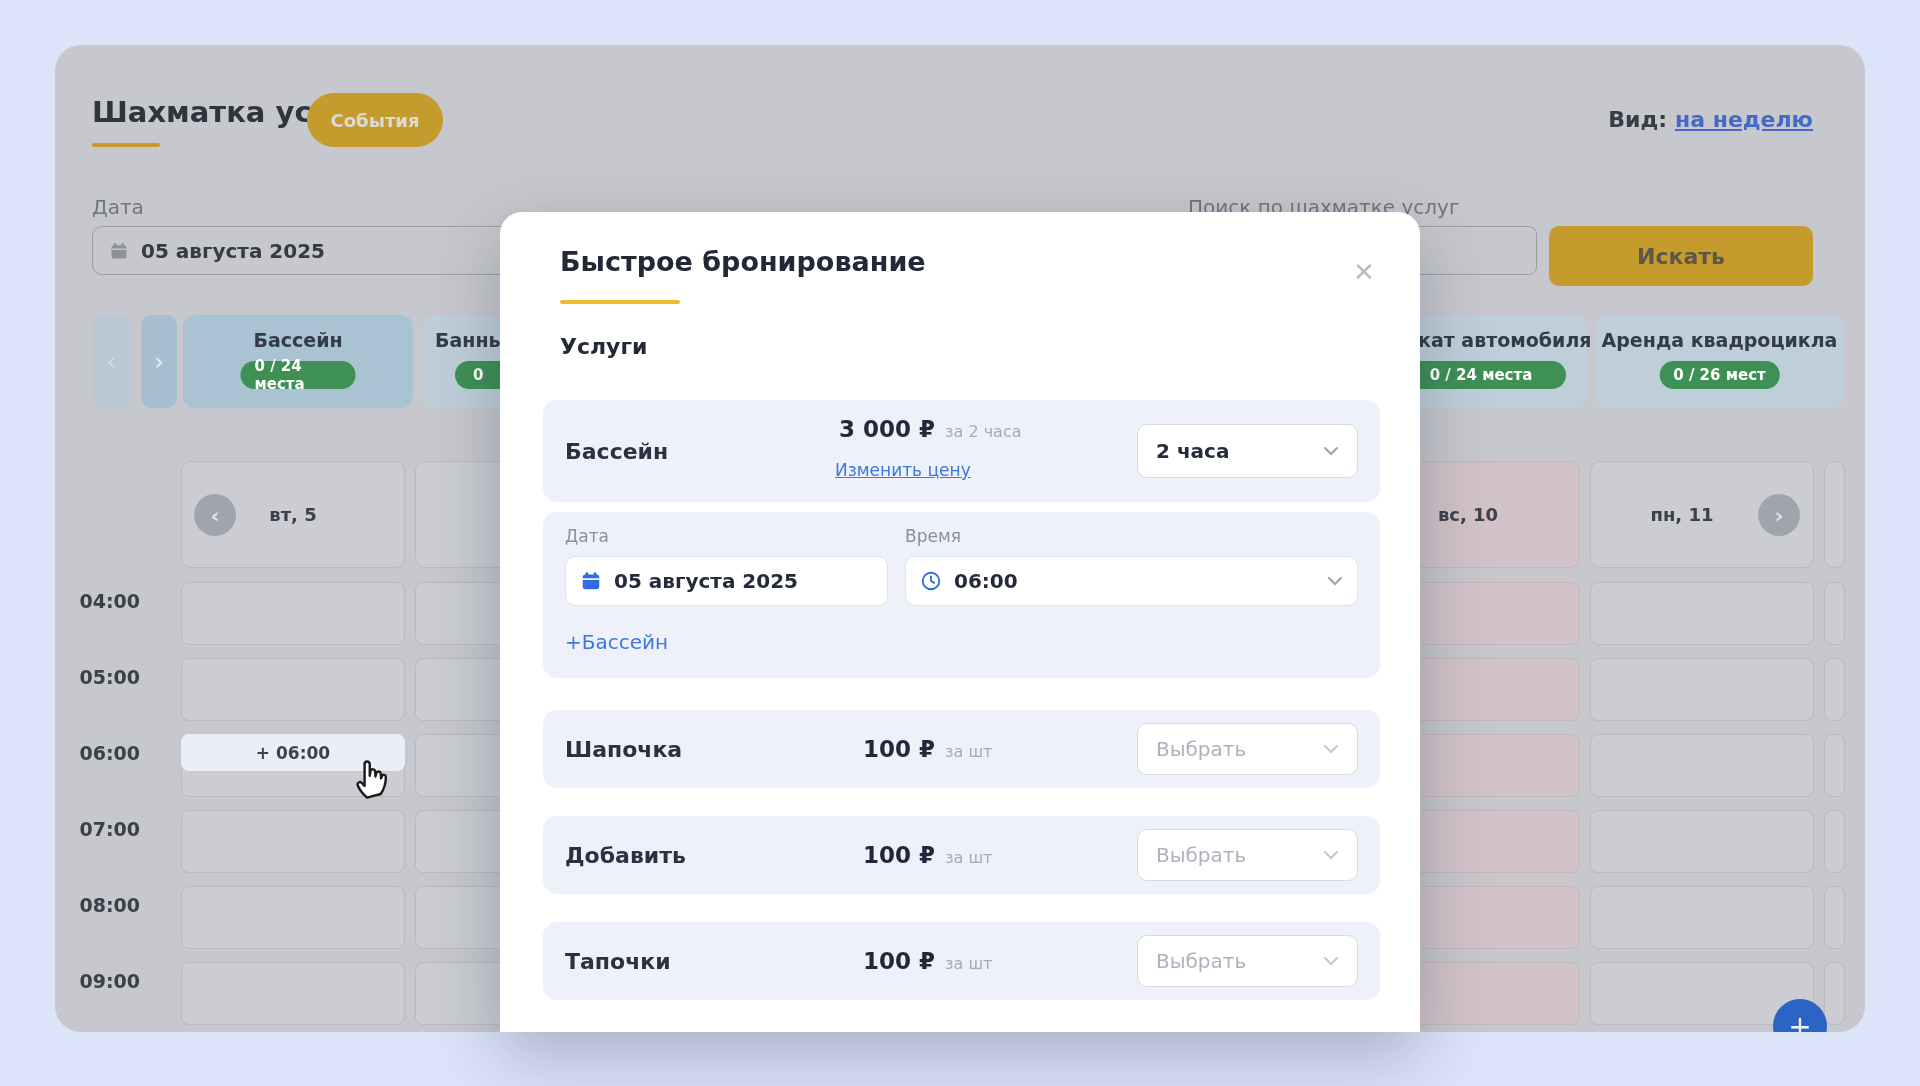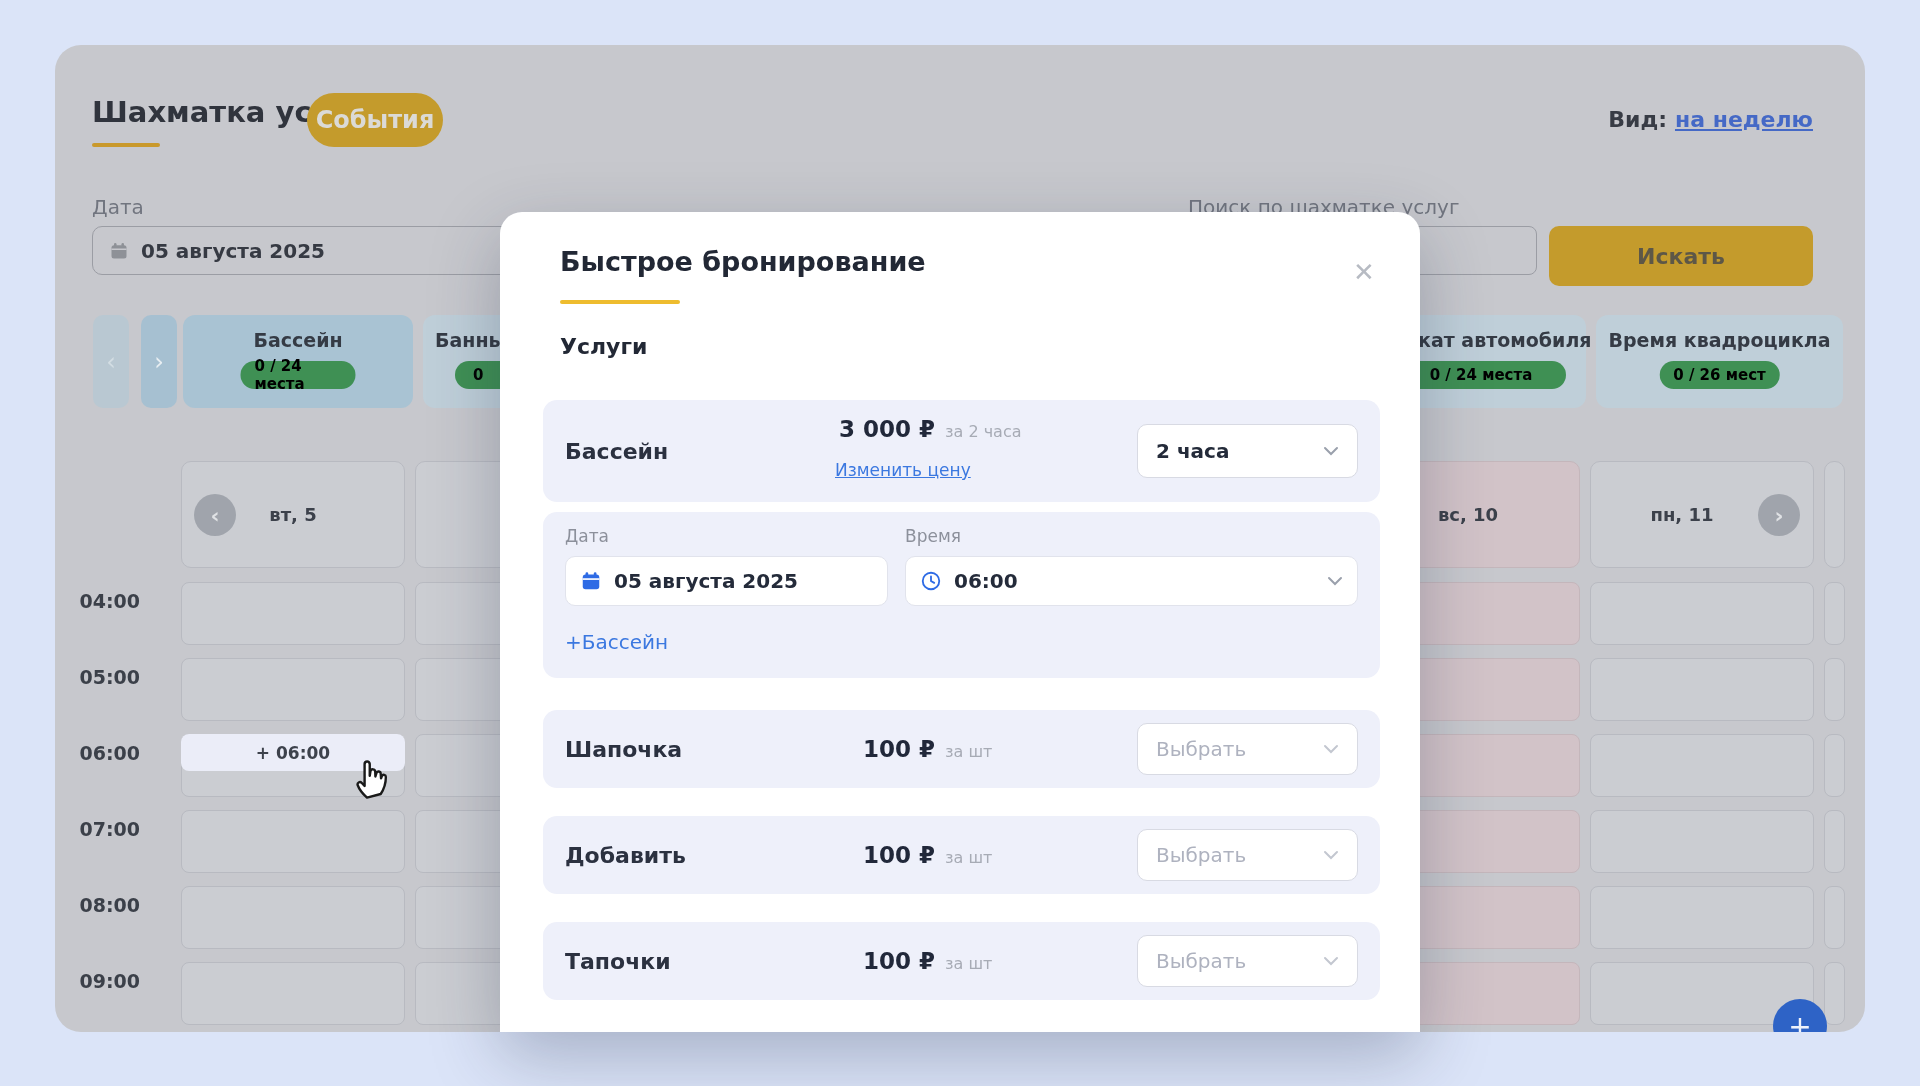--- a/index.html
+++ b/index.html
@@ -12,21 +12,21 @@
   .abs{position:absolute;}
   
   .card{
     position:absolute;left:55px;top:45px;width:1810px;height:987px;
     background:#c7c8cd;border-radius:26px;
   }
   .page-title{left:37px;top:50px;font-size:29px;font-weight:700;color:#30343d;}
   .title-underline{left:37px;top:98px;width:68px;height:4px;background:#c9992b;border-radius:2px;}
   .events-btn{
     left:252px;top:48px;width:136px;height:54px;border-radius:27px;
-    background:#c49b2c;color:#dbdad6;font-size:24px;font-weight:600;
+    background:#c49b2c;color:#dbdad6;font-size:18px;font-weight:600;
     display:flex;align-items:center;justify-content:center;
   }
   .view-block{right:52px;top:62px;font-size:22px;font-weight:600;color:#383c45;white-space:nowrap;}
   .view-link{color:#4569c6;text-decoration:underline;cursor:pointer;margin-left:8px;}
   .field-label{font-size:20px;color:#71757f;}
   .date-input{
     left:37px;top:181px;width:548px;height:49px;border:1.5px solid #9b9da4;border-radius:10px;
     display:flex;align-items:center;gap:12px;padding:0 16px;box-sizing:border-box;
     color:#363a43;font-size:20px;font-weight:600;
   }
@@ -41,21 +41,21 @@
   
   .tab-pill{
     top:270px;width:36px;height:93px;border-radius:10px;display:flex;align-items:center;justify-content:center;
     font-size:24px;
   }
   .tab{
     top:270px;height:93px;border-radius:12px;background:#bfcfd9;
   }
   .tab .tab-label{font-size:19px;font-weight:600;color:#353b45;}
   .badge{
-    background:#3f9054;color:#000000;font-size:15px;font-weight:600;
+    background:#3f9054;color:#ffffff;font-size:15px;font-weight:600;
     height:28px;border-radius:14px;display:flex;align-items:center;justify-content:center;padding:0 14px;
   }
   
   .time-label{left:20px;width:65px;text-align:right;font-size:19px;font-weight:600;color:#3b4049;}
   .day-cell{
     top:416px;height:107px;border:1px solid #b8bac1;border-radius:10px;box-sizing:border-box;
     background:#cbcdd2;display:flex;align-items:center;justify-content:center;
     font-size:18px;font-weight:600;color:#3c414b;
   }
   .day-cell.pink{background:#d2c3c8;border-color:#c4b6bb;}
@@ -161,21 +161,21 @@
   </div>
   <div class="abs tab" style="left:368px;width:230px;">
     <div class="tab-label" style="position:absolute;left:12px;top:14px;">Банны</div>
     <div class="badge" style="position:absolute;left:32px;top:46px;width:100px;justify-content:flex-start;padding-left:18px;box-sizing:border-box;">0</div>
   </div>
   <div class="abs tab" style="left:1301px;width:230px;">
     <div class="tab-label" style="position:absolute;left:62px;top:14px;white-space:nowrap;">кат автомобиля</div>
     <div class="badge" style="position:absolute;left:40px;top:46px;width:170px;box-sizing:border-box;">0 / 24 места</div>
   </div>
   <div class="abs tab" style="left:1541px;width:247px;">
-    <div class="tab-label" style="position:absolute;left:0;right:0;top:14px;text-align:center;white-space:nowrap;">Время квадроцикла</div>
+    <div class="tab-label" style="position:absolute;left:0;right:0;top:14px;text-align:center;white-space:nowrap;">Аренда квадроцикла</div>
     <div class="badge" style="position:absolute;left:50%;transform:translateX(-50%);top:46px;">0 / 26 мест</div>
   </div>
 
   <div class="abs day-cell" style="left:126px;width:224px;">
     <span>вт, 5</span>
     <div class="circle-btn" style="left:12px;top:32px;">‹</div>
   </div>
   <div class="abs day-cell" style="left:360px;width:224px;"></div>
   <div class="abs day-cell pink" style="left:1301px;width:224px;">
     <span>вс, 10</span>

